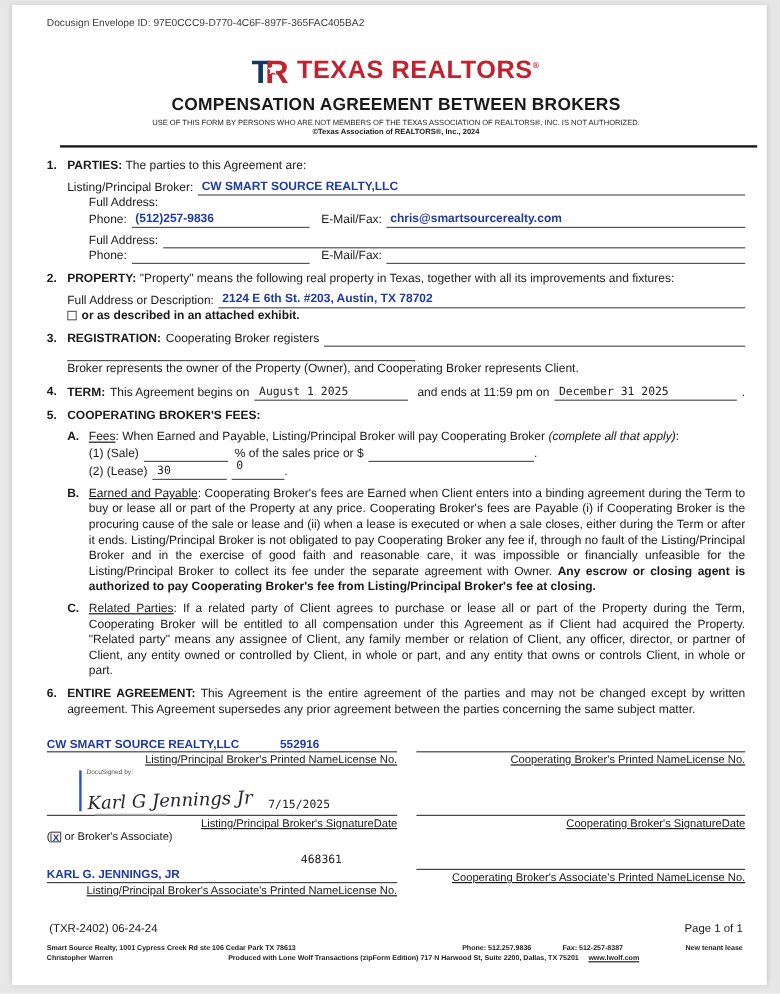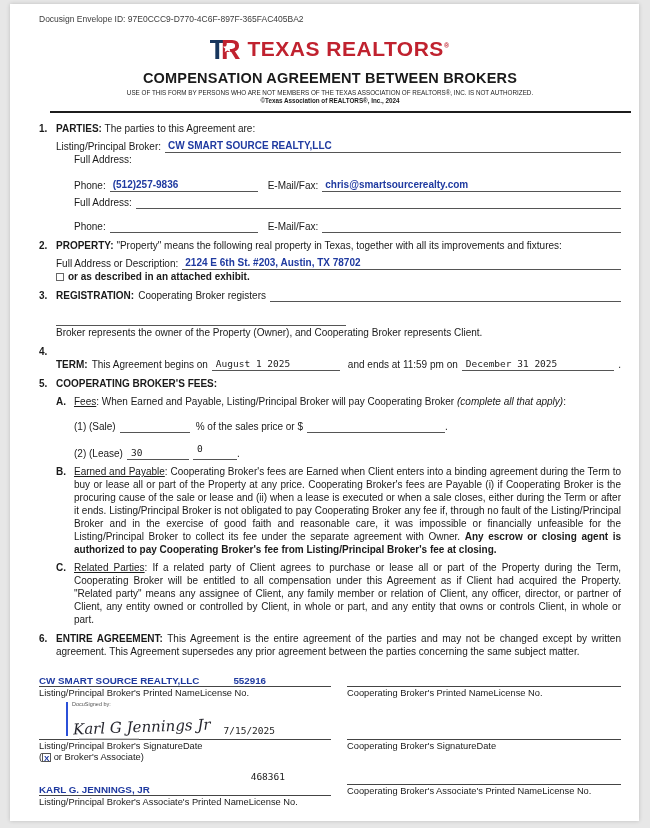--- a/index.html
+++ b/index.html
@@ -1,54 +1,54 @@
 <!DOCTYPE html>
 <html><head>
 <meta charset="utf-8">
 <style>
   * { margin:0; padding:0; box-sizing:border-box; }
   html,body { width:650px; height:828px; }
   body { background:#e7e7e7; font-family:"Liberation Sans", sans-serif; color:#1a1a1a; position:relative; }
   .page { position:absolute; left:10px; top:4px; width:629px; height:817px; background:#fff;
           box-shadow:0 0 4px rgba(0,0,0,.18); overflow:hidden; }
   .content { padding:10px 18px 0 29px; }
-  .envelope { font-size:8.5px; color:#3c3c3c; margin-bottom:12px; }
+  .envelope { font-size:8.5px; color:#3c3c3c; margin-bottom:22px; }
 
   
   .logo-row { display:flex; justify-content:center; align-items:center; gap:7px; margin-bottom:8px; }
   .brand { color:#c0222f; font-size:21px; font-weight:bold; letter-spacing:.5px; }
   .brand sup { font-size:7px; }
   .title { text-align:center; font-size:14.5px; font-weight:bold; letter-spacing:.2px; }
   .sub1 { text-align:center; font-size:6.3px; color:#222; margin-top:3px; }
   .sub2 { text-align:center; font-size:6.3px; font-weight:bold; margin-top:1px; }
   .rule { border:none; border-top:2px solid #1c1c1c; margin:7px 0 9px 11px; width:581px; }
 
   
   .sec { display:grid; grid-template-columns:17px 1fr; margin-bottom:6px; font-size:10px; line-height:13px; }
   .sec .num { font-weight:bold; }
   b.lbl { font-weight:bold; }
   .row { display:flex; align-items:flex-end; white-space:nowrap; }
   .fill { flex:1; border-bottom:1px solid #555; min-height:12px; margin-left:4px; }
-  .fillw { border-bottom:1px solid #555; min-height:12px; margin-left:4px;margin-top:12px; }
+  .fillw { border-bottom:1px solid #555; min-height:12px; margin-left:4px; }
   .blue { color:#1f3aa0; font-weight:bold; padding:0 3px; }
   .mono { font-family:"DejaVu Sans Mono", monospace; font-size:9.5px; color:#222; padding:0 4px; }
   .ind { margin-left:18px; }
   .gap-s { height:4px; }
   .cb { display:inline-block; width:8px; height:8px; border:1px solid #666; vertical-align:-1px; margin-right:4px; background:#fff; }
   .just { text-align:justify; white-space:normal; }
   .u { text-decoration:underline; }
   .sub { display:grid; grid-template-columns:18px 1fr; margin:5px 0 0 0; }
   .sub .letter { font-weight:bold; }
   .feerow { display:flex; align-items:flex-end; white-space:nowrap; margin-top:1px; }
   .raise { position:relative; top:-4px; }
 
   
   .siggrid { display:grid; grid-template-columns:292px 1fr; column-gap:16px; margin-top:14px; font-size:9.5px; }
   .sigline { border-bottom:1px solid #444; position:relative; }
-  .labels { display:flex; justify-content:flex-start; font-size:9.3px; padding-top:1px; }
+  .labels { display:flex; justify-content:flex-end; font-size:9.3px; padding-top:1px;text-decoration:underline; }
   .h1r { min-height:15px; display:flex; align-items:flex-end; justify-content:flex-start; gap:34px; }
   .h2r { min-height:33px; }
   .h3r { min-height:25px; display:flex; align-items:flex-end; }
   .cbline { margin-top:1px; font-size:9.3px; }
   .cbx { display:inline-block; width:9px; height:9px; border:1px solid #555; text-align:center;
          font-size:8px; line-height:9px; font-weight:bold; color:#1f3aa0; vertical-align:-1px; background:#fff; }
   .script { font-family:"DejaVu Serif", serif; font-style:italic; font-size:15px; color:#26262e;
             position:absolute; left:34px; bottom:3px; transform:rotate(-2deg); white-space:nowrap; }
   .ds-bracket { position:absolute; left:27px; top:-5px; width:2px; height:34px; background:#2b50d8; }
   .ds-label { position:absolute; left:33px; top:-6px; font-size:5.5px; color:#555; }

